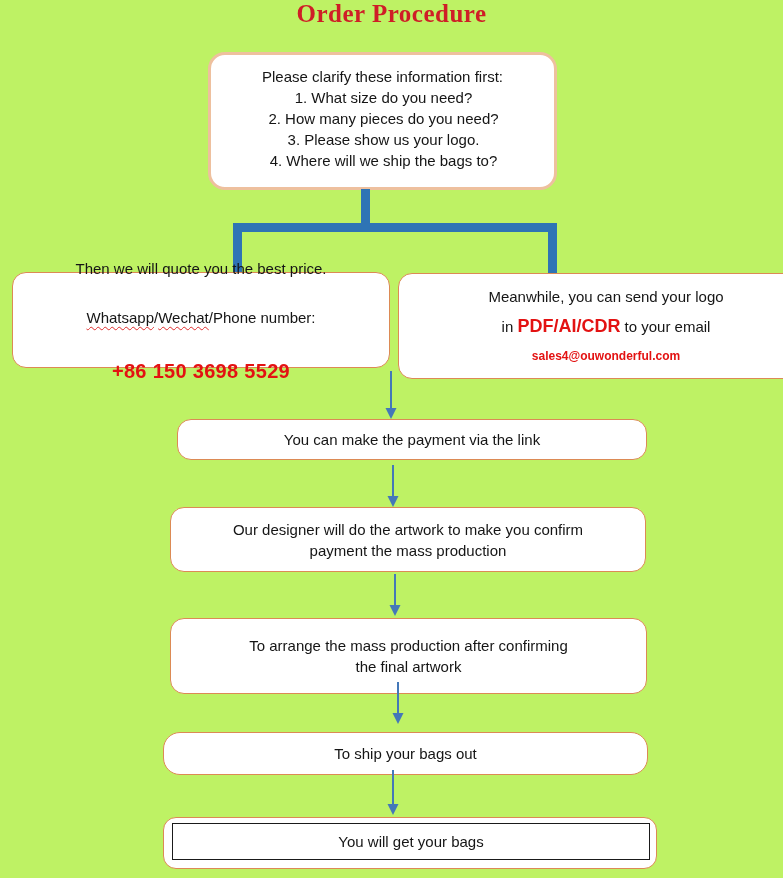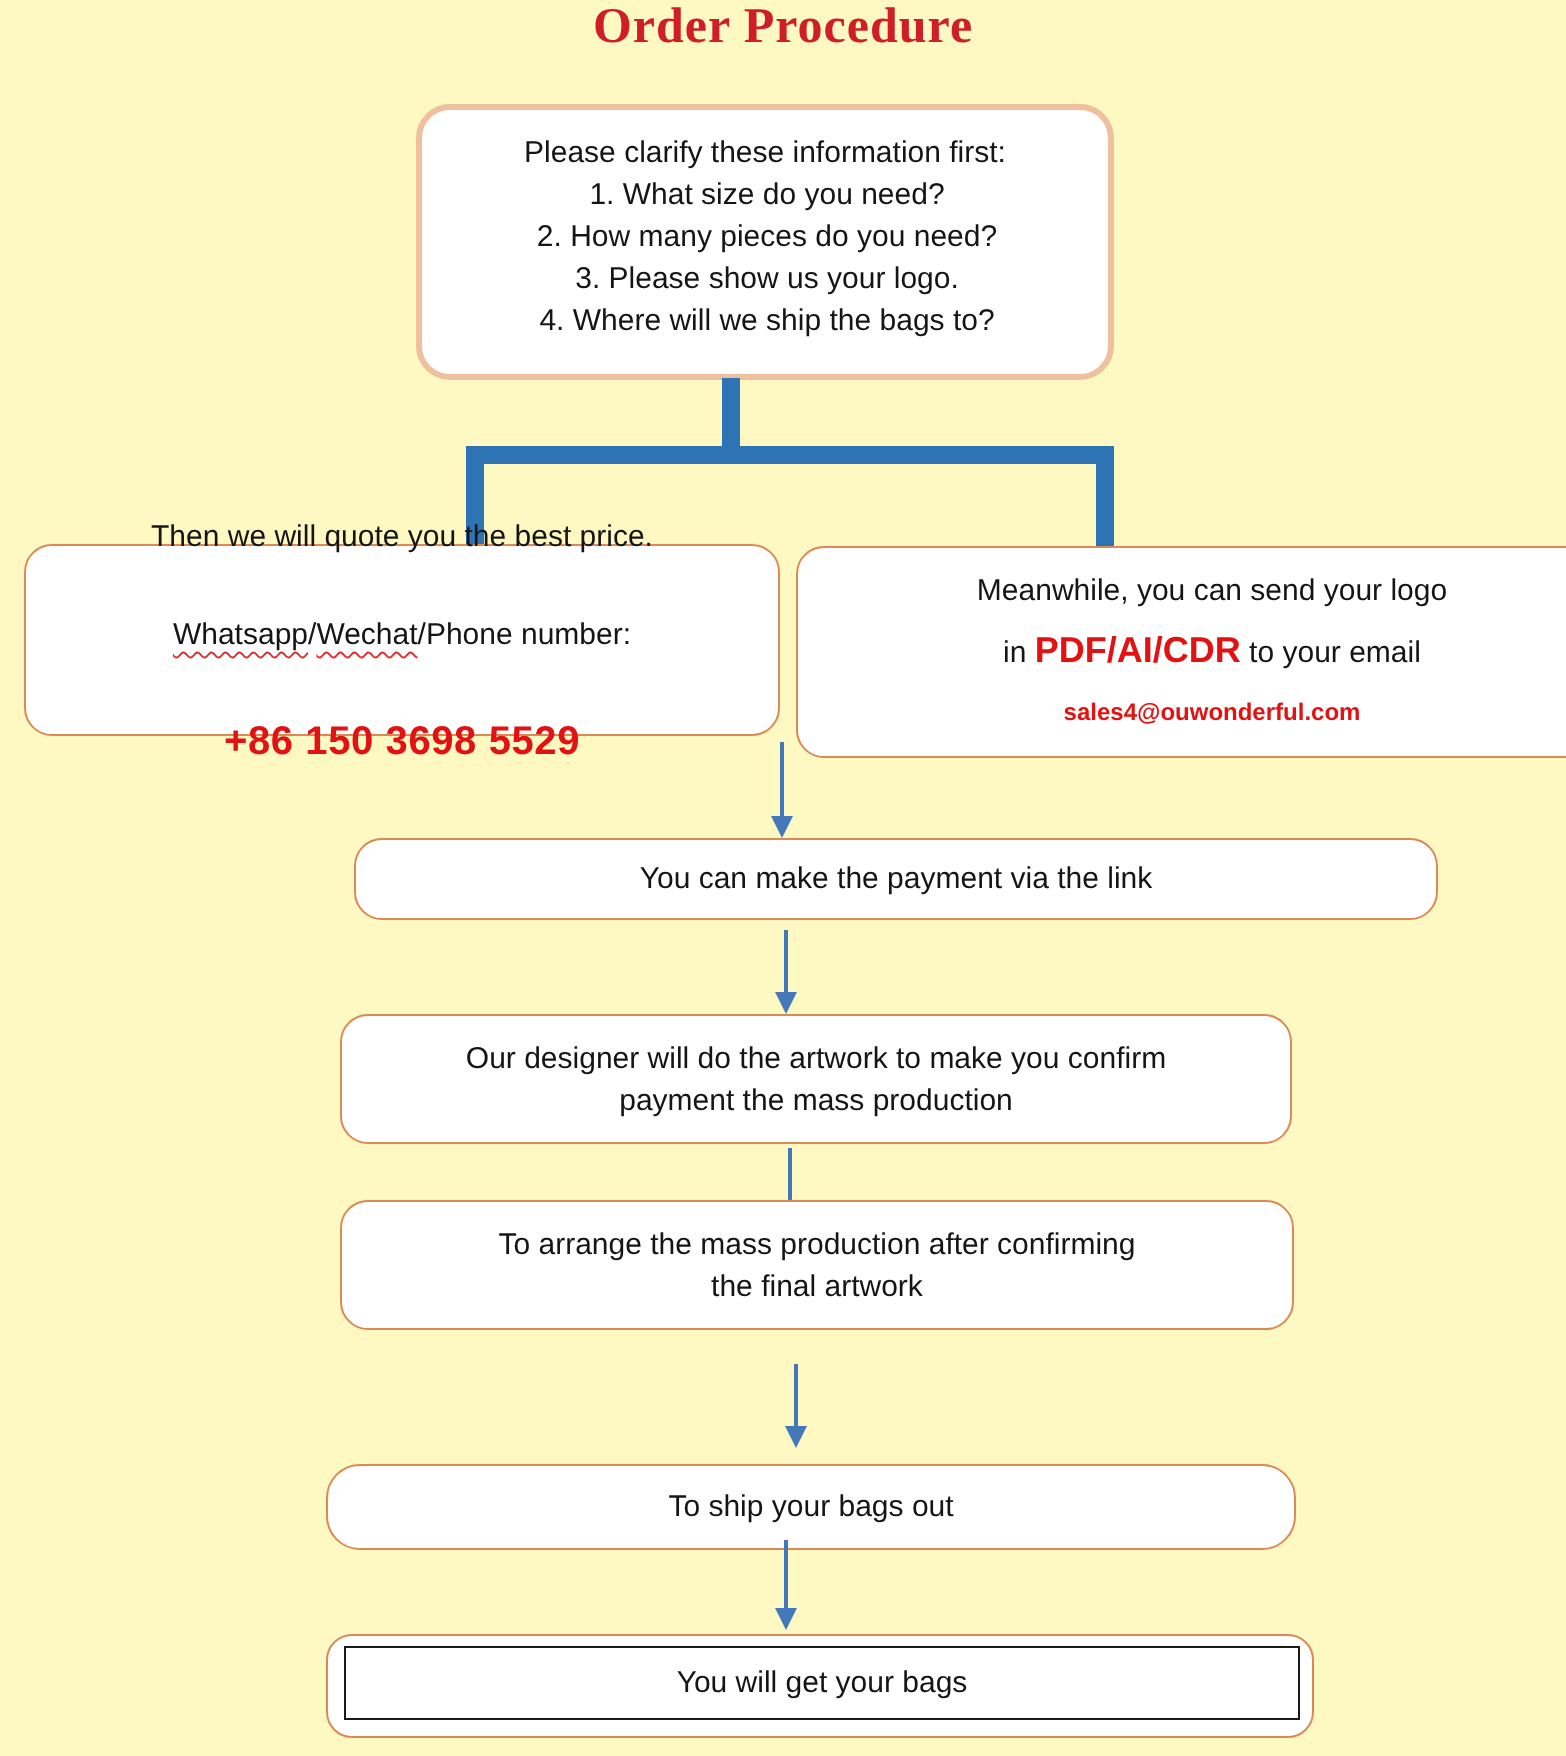--- a/index.html
+++ b/index.html
@@ -1,17 +1,17 @@
 <!DOCTYPE html>
 <html style="--title-red: #cf1e27; --red-text: #e31212; --connector-blue: #2e74b5; --arrow-blue: #4478b8; --box-border: #dc8a55; --top-box-border: #eec09e;"><head>
 <meta charset="utf-8">
 <style>
   html,body { margin:0; padding:0; background:#fff; }
   .canvas {
-    position:relative; width:783px; height:878px; background:#fef9c3;
+    position:relative; width:783px; height:878px; background:#bef264;
     font-family:"Liberation Sans", sans-serif; color:#151515; overflow:hidden;
   }
   .page-title {
     position:absolute; top:0; left:0; width:100%; text-align:center;
     font-family:"Liberation Serif", serif; font-weight:bold; font-size:25px;
     color:var(--title-red, #cf1e27); letter-spacing:0.5px;
   }
   .fbox {
     position:absolute; box-sizing:border-box; background:#fff;
     border:1.6px solid var(--box-border, #dc8a55); border-radius:14px;
@@ -73,40 +73,40 @@
     <div>Meanwhile, you can send your logo</div>
     <div><span>in </span><span class="red-strong formats">PDF/AI/CDR</span><span> to your email</span></div>
     <div class="red-strong email-addr">sales4@ouwonderful.com</div>
   </div>
 
   <svg class="arrow" style="left:383px; top:371px;" width="16" height="48">
     <line x1="8" y1="0" x2="8" y2="39" stroke="#4478b8" stroke-width="2"></line>
     <polygon points="2.5,37 8,48 13.5,37" fill="#4478b8"></polygon>
   </svg>
 
-  <div class="fbox" style="left:177px; top:419px; width:542px; height:41px;">
+  <div class="fbox" style="left:177px; top:419px; width:470px; height:41px;">
     <div>You can make the payment via the link</div>
   </div>
 
   <svg class="arrow" style="left:385px; top:465px;" width="16" height="42">
     <line x1="8" y1="0" x2="8" y2="33" stroke="#4478b8" stroke-width="2"></line>
     <polygon points="2.5,31 8,42 13.5,31" fill="#4478b8"></polygon>
   </svg>
 
   <div class="fbox" style="left:170px; top:507px; width:476px; height:65px;">
     <div>Our designer will do the artwork to make you confirm</div>
     <div>payment the mass production</div>
   </div>
 
   <svg class="arrow" style="left:387px; top:574px;" width="16" height="42">
     <line x1="8" y1="0" x2="8" y2="33" stroke="#4478b8" stroke-width="2"></line>
     <polygon points="2.5,31 8,42 13.5,31" fill="#4478b8"></polygon>
   </svg>
 
-  <div class="fbox" style="left:170px; top:600px; width:477px; height:65px;">
+  <div class="fbox" style="left:170px; top:618px; width:477px; height:76px;">
     <div>To arrange the mass production after confirming</div>
     <div>the final artwork</div>
   </div>
 
   <svg class="arrow" style="left:390px; top:682px;" width="16" height="42">
     <line x1="8" y1="0" x2="8" y2="33" stroke="#4478b8" stroke-width="2"></line>
     <polygon points="2.5,31 8,42 13.5,31" fill="#4478b8"></polygon>
   </svg>
 
   <div class="fbox" style="left:163px; top:732px; width:485px; height:43px;border-radius:17px;">

